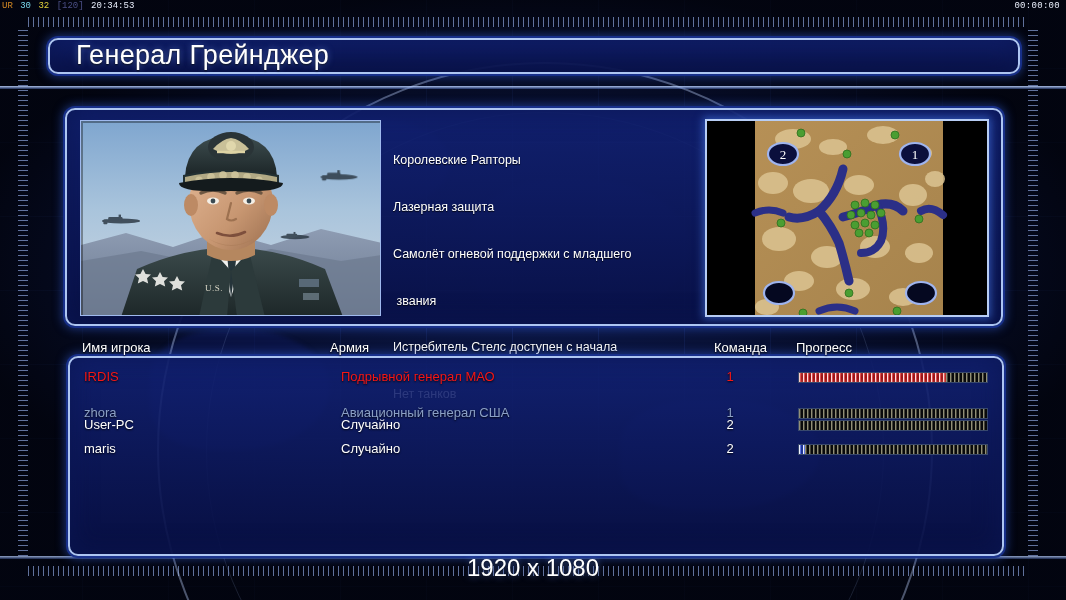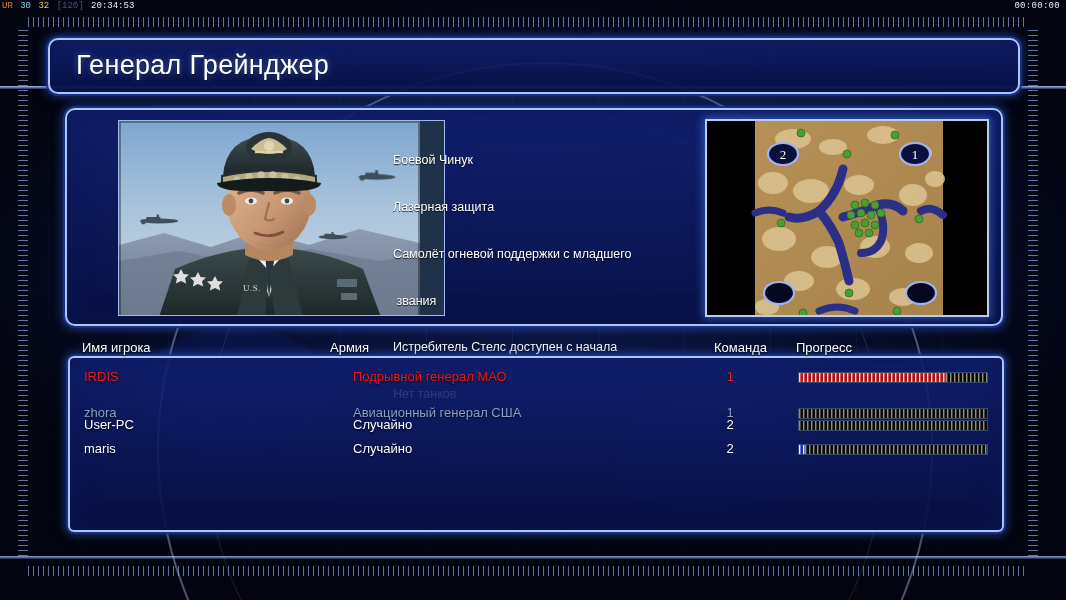--- a/index.html
+++ b/index.html
@@ -91,35 +91,35 @@
     box-shadow:
       0 0 0 2px rgba(24,48,140,.95),
       0 0 10px 3px rgba(46,86,200,.55),
       inset 0 0 26px rgba(10,22,84,.85);
     background:
       linear-gradient(180deg, rgba(18,34,118,.88), rgba(8,16,70,.92));
     z-index: 10;
   }
 
   
-  #title-panel { left: 48px; top: 38px; width: 972px; height: 56px; }
+  #title-panel { left: 48px; top: 38px; width: 972px; height: 36px; }
   #title-text {
     position: absolute; left: 26px; top: 50%; transform: translateY(-52%);
     color: #ffffff; font-size: 27px; font-weight: 400; letter-spacing: .3px;
     text-shadow: 0 0 6px rgba(120,160,255,.55), 0 1px 2px #000;
     white-space: nowrap;
   }
 
   
   #info-panel { left: 65px; top: 108px; width: 938px; height: 218px; }
 
   
   #portrait {
-    position: absolute; left: 13px; top: 10px; width: 327px; height: 196px;
-    border: 1px solid #9fb9ee; overflow: hidden; background:#20324a;margin-left:38px;
+    position: absolute; left: 13px; top: 10px; width: 301px; height: 196px;
+    border: 1px solid #9fb9ee; overflow: hidden; background:#20324a;
   }
   #portrait svg { display:block; width: 301px; height: 196px; }
 
   
   #abilities {
     position: absolute; left: 326px; top: 12px; width: 330px;
     color: #ffffff; font-size: 12.5px; line-height: 15.6px;
     text-shadow: 0 1px 1px rgba(0,0,0,.85);
     white-space: pre;
   }
@@ -139,29 +139,29 @@
     position: absolute; left: 68px; top: 340px; width: 936px; height: 18px;
     z-index: 12; color: #ffffff; font-size: 13px;
     text-shadow: 0 1px 2px #000;
   }
   #table-headers .h { position: absolute; top: 0; white-space: nowrap; }
   .h.name { left: 14px; }
   .h.army { left: 262px; }
   .h.team { left: 646px; }
   .h.prog { left: 728px; }
 
-  #table-panel { left: 68px; top: 356px; width: 936px; height: 176px; border-radius: 6px; }
+  #table-panel { left: 68px; top: 356px; width: 936px; height: 200px; }
 
   .prow {
     position: absolute; left: 0; width: 936px; height: 24px;
     font-size: 13px; color: #fff;
   }
   .prow .pname { position: absolute; left: 14px; top: 3px; white-space: nowrap;
     text-shadow: 0 1px 2px rgba(0,0,0,.9); }
-  .prow .parmy { position: absolute; left: 262px; top: 3px; white-space: nowrap;
+  .prow .parmy { position: absolute; left: 250px; top: 3px; white-space: nowrap;
     text-shadow: 0 1px 2px rgba(0,0,0,.9); padding-left: 21px; }
   .prow .pteam { position: absolute; left: 646px; top: 3px; width: 28px; text-align: center;
     text-shadow: 0 1px 2px rgba(0,0,0,.9); }
 
   
   .pbar {
     position: absolute; left: 728px; top: 6px; width: 190px; height: 11px;
     background: #050814;
     border: 1px solid rgba(120,150,215,.45);
     overflow: hidden;
@@ -354,21 +354,21 @@
           <path d="M-18 2 Q-9 -8 0 -9 Q9 -8 18 2 Q9 7 0 7 Q-9 7 -18 2 Z" fill="#c9c098"></path>
           <circle cx="0" cy="-1" r="5" fill="#e0d7ac"></circle>
           <path d="M-14 5 L14 5" stroke="#ded3a4" stroke-width="2.4"></path>
         </g>
 
         <rect x="0" y="0" width="301" height="196" fill="none" stroke="rgba(0,0,0,.35)" stroke-width="4"></rect>
       </svg>
     </div>
 
     <ul id="abilities">
-      <li>Боевой Чинук</li>
+      <li>Королевские Рапторы</li>
       <li>Лазерная защита</li>
       <li>Самолёт огневой поддержки с младшего</li>
       <li> звания</li>
       <li>Истребитель Стелс доступен с начала</li>
       <li>Нет танков</li>
     </ul>
 
     <div id="minimap-wrap">
       <div id="minimap">
         <svg viewBox="0 0 284 198" preserveAspectRatio="none">
@@ -494,14 +494,15 @@
       <span class="pname" style="color: rgb(255, 255, 255);">maris</span>
       <span class="parmy" style="color: rgb(255, 255, 255);">Случайно</span>
       <span class="pteam" style="color: rgb(255, 255, 255);">2</span>
       <span class="pbar">
         <span class="fill blue" style="width: 3%;"></span>
         <span class="empty" style="width: 97%;"></span>
       </span>
     </div>
   </div>
 
+  <div id="resolution">1920 x 1080</div>
 
 </div>
 
 </body></html>

